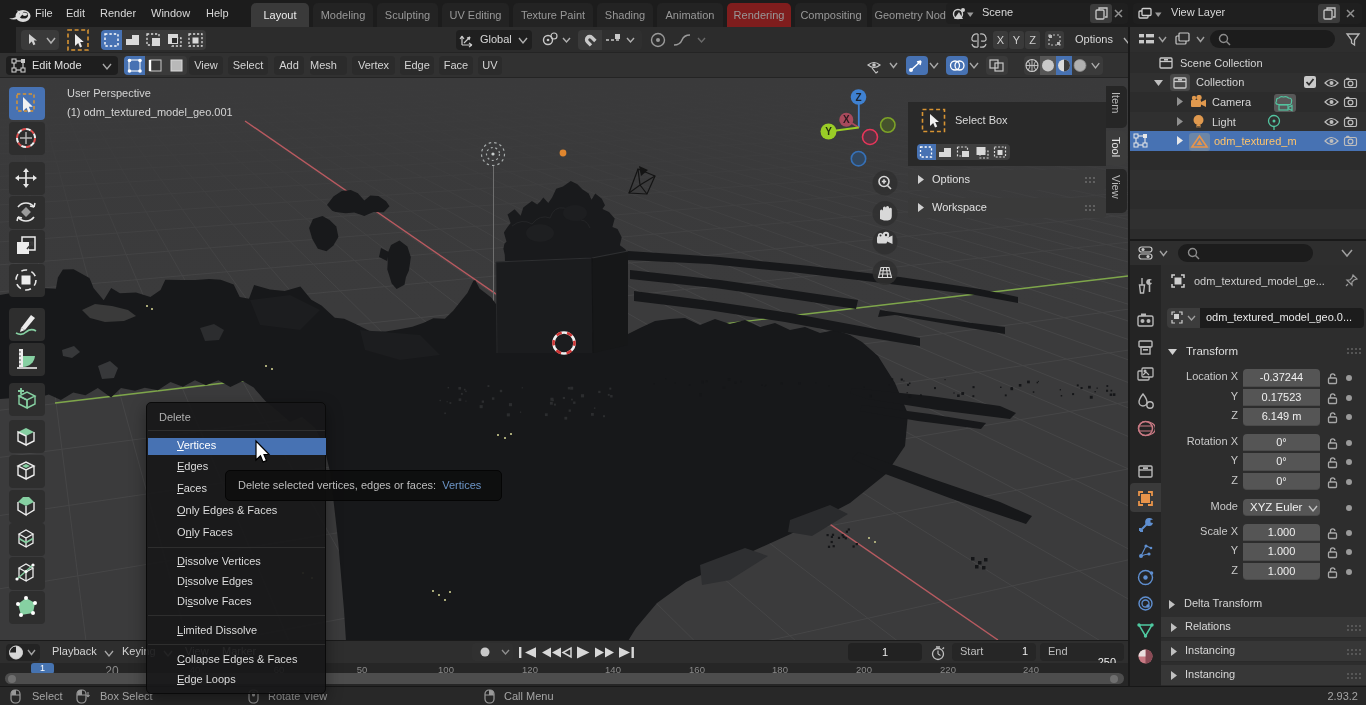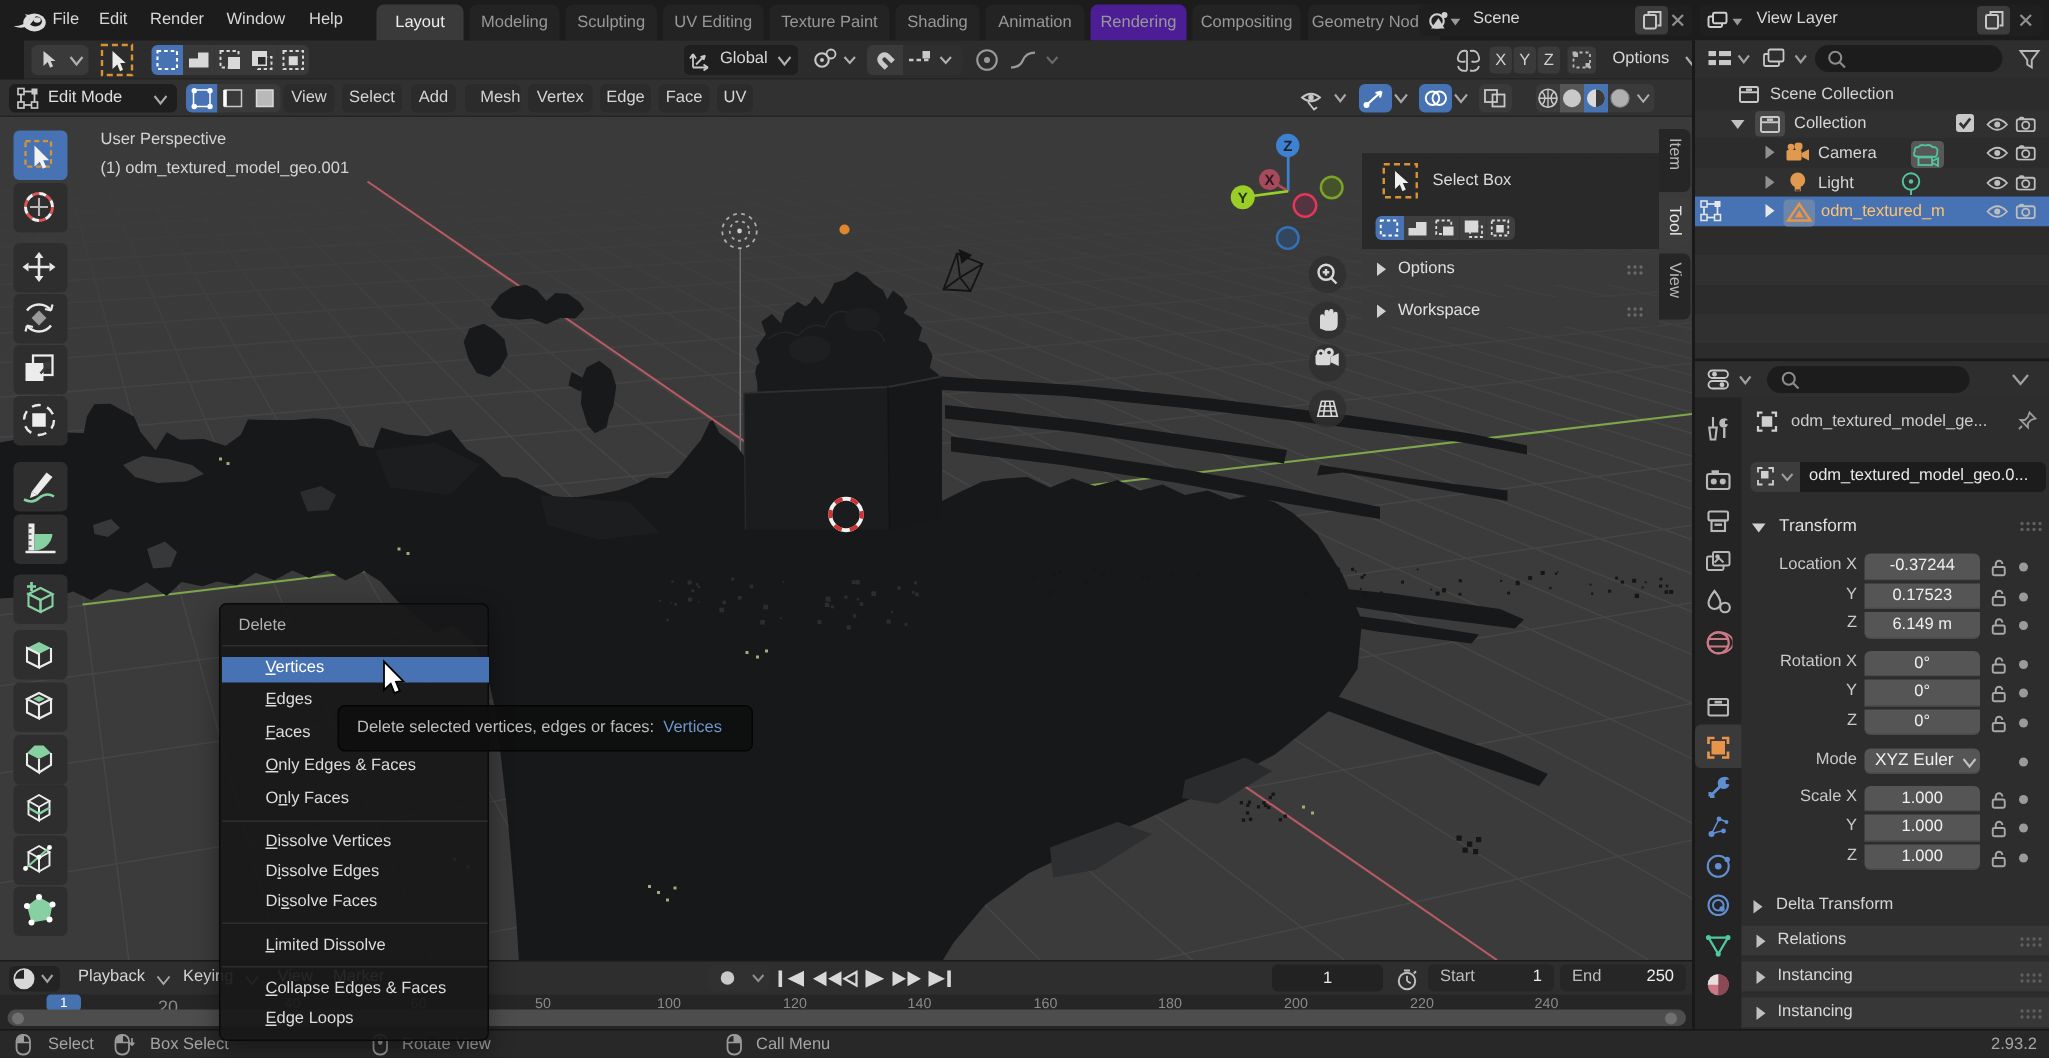--- a/index.html
+++ b/index.html
@@ -23,21 +23,21 @@
  <div class="abs txt" style="left:100px;top:7px">Render</div>
  <div class="abs txt" style="left:151px;top:7px">Window</div>
  <div class="abs txt" style="left:206px;top:7px">Help</div>
  <div class="abs" style="left:251px;top:3px;width:58px;height:24px;background:#3a3a3a;border-radius:5px 5px 0 0;color:#ececec;font-size:11px;text-align:center;line-height:24px">Layout</div>
       <div class="abs" style="left:313px;top:3px;width:60px;height:24px;background:#232323;border-radius:5px 5px 0 0;color:#989898;font-size:11px;text-align:center;line-height:24px;overflow:hidden">Modeling</div>
       <div class="abs" style="left:377px;top:3px;width:61px;height:24px;background:#232323;border-radius:5px 5px 0 0;color:#989898;font-size:11px;text-align:center;line-height:24px;overflow:hidden">Sculpting</div>
       <div class="abs" style="left:442px;top:3px;width:67px;height:24px;background:#232323;border-radius:5px 5px 0 0;color:#989898;font-size:11px;text-align:center;line-height:24px;overflow:hidden">UV Editing</div>
       <div class="abs" style="left:513px;top:3px;width:80px;height:24px;background:#232323;border-radius:5px 5px 0 0;color:#989898;font-size:11px;text-align:center;line-height:24px;overflow:hidden">Texture Paint</div>
       <div class="abs" style="left:597px;top:3px;width:56px;height:24px;background:#232323;border-radius:5px 5px 0 0;color:#989898;font-size:11px;text-align:center;line-height:24px;overflow:hidden">Shading</div>
       <div class="abs" style="left:657px;top:3px;width:66px;height:24px;background:#232323;border-radius:5px 5px 0 0;color:#989898;font-size:11px;text-align:center;line-height:24px;overflow:hidden">Animation</div>
-      <div class="abs" style="left:727px;top:3px;width:64px;height:24px;background:#4c1d95;border-radius:5px 5px 0 0;color:#989898;font-size:11px;text-align:center;line-height:24px;overflow:hidden">Rendering</div>
+      <div class="abs" style="left:727px;top:3px;width:64px;height:24px;background:#7f1d1d;border-radius:5px 5px 0 0;color:#989898;font-size:11px;text-align:center;line-height:24px;overflow:hidden">Rendering</div>
       <div class="abs" style="left:795px;top:3px;width:72px;height:24px;background:#232323;border-radius:5px 5px 0 0;color:#989898;font-size:11px;text-align:center;line-height:24px;overflow:hidden">Compositing</div>
       <div class="abs" style="left:872px;top:3px;width:88px;height:24px;background:#232323;border-radius:5px 5px 0 0;color:#989898;font-size:11px;text-align:center;line-height:24px;overflow:hidden">Geometry Nodes</div>
  <div class="abs" style="left:946px;top:3px;width:182px;height:21px;background:#1f1f1f;border-radius:4px">
    <svg class="abs" style="left:4px;top:3px" width="26" height="15" viewBox="0 0 26 15">
      <circle cx="8" cy="8" r="4.5" fill="none" stroke="#cfcfcf" stroke-width="1.4"></circle>
      <path d="M4,13 L9,6 L13,13 Z" fill="#cfcfcf"></path>
           <circle cx="13" cy="4" r="2" fill="#cfcfcf"></circle>
      <path d="M17,6.5 h6.5 l-3.25,4.5 z" fill="#9a9a9a"></path>
    </svg>
    <span class="abs txt" style="left:36px;top:3px">Scene</span>
@@ -199,21 +199,21 @@
         </svg>
       </div>
       <div class="abs" style="left:166px;top:3px;width:21px;height:19px;background:#3a3a3a;border-radius:0 4px 4px 0">
         <svg width="21" height="19" viewBox="0 0 19 19">
           <rect x="4" y="4" width="11" height="11" fill="#b9b9b9" stroke="#d9d9d9" stroke-width="1"></rect>
         </svg>
       </div>
       <div class="abs" style="left:189px;top:3px;width:34px;height:19px;background:#2b2b2b;border-radius:4px;color:#d5d5d5;font-size:11px;text-align:center;line-height:19px">View</div>
       <div class="abs" style="left:228px;top:3px;width:40px;height:19px;background:#2b2b2b;border-radius:4px;color:#d5d5d5;font-size:11px;text-align:center;line-height:19px">Select</div>
       <div class="abs" style="left:274px;top:3px;width:30px;height:19px;background:#2b2b2b;border-radius:4px;color:#d5d5d5;font-size:11px;text-align:center;line-height:19px">Add</div>
-      <div class="abs" style="left:310px;top:3px;width:37px;height:19px;background:#2b2b2b;border-radius:4px;color:#d5d5d5;font-size:11px;text-align:right;line-height:19px">Mesh</div>
+      <div class="abs" style="left:310px;top:3px;width:37px;height:19px;background:#2b2b2b;border-radius:4px;color:#d5d5d5;font-size:11px;text-align:left;line-height:19px">Mesh</div>
       <div class="abs" style="left:352px;top:3px;width:43px;height:19px;background:#2b2b2b;border-radius:4px;color:#d5d5d5;font-size:11px;text-align:center;line-height:19px">Vertex</div>
       <div class="abs" style="left:400px;top:3px;width:34px;height:19px;background:#2b2b2b;border-radius:4px;color:#d5d5d5;font-size:11px;text-align:center;line-height:19px">Edge</div>
       <div class="abs" style="left:439px;top:3px;width:34px;height:19px;background:#2b2b2b;border-radius:4px;color:#d5d5d5;font-size:11px;text-align:center;line-height:19px">Face</div>
       <div class="abs" style="left:478px;top:3px;width:24px;height:19px;background:#2b2b2b;border-radius:4px;color:#d5d5d5;font-size:11px;text-align:center;line-height:19px">UV</div>
       <svg class="abs" style="left:866px;top:5px" width="36" height="16" viewBox="0 0 36 16">
       <path d="M2,7 Q8,2 14,7 Q8,12 2,7 Z" fill="none" stroke="#c8c8c8" stroke-width="1.2"></path>
       <circle cx="8" cy="7" r="1.8" fill="#c8c8c8"></circle>
       <path d="M6,10 l4,5 2,-1.5" stroke="#c8c8c8" stroke-width="1.2" fill="none"></path>
       <path d="M24,5 l3.5,4.5 3.5,-4.5" stroke="#a8a8a8" stroke-width="1.4" fill="none"></path>
     </svg>
@@ -1310,21 +1310,21 @@
       <circle cx="8" cy="9" r="5.5" fill="none" stroke="#c0c0c0" stroke-width="1.3"></circle>
         <path d="M8,9 V5.5 M8,9 l2.5,1.5" stroke="#c0c0c0" stroke-width="1.2"></path>
         <path d="M6,2 h4 M12.5,4 l1.5,-1.5" stroke="#c0c0c0" stroke-width="1.3"></path>
       </svg>
       <div class="abs" style="left:952px;top:2px;width:84px;height:18px;background:#262626;border-radius:4px">
       <span class="abs" style="left:8px;top:2px;color:#bdbdbd;font-size:11px">Start</span>
       <span class="abs" style="right:8px;top:2px;color:#ececec;font-size:11px">1</span>
       </div>
       <div class="abs" style="left:1040px;top:2px;width:84px;height:18px;background:#262626;border-radius:4px">
       <span class="abs" style="left:8px;top:2px;color:#bdbdbd;font-size:11px">End</span>
-      <span class="abs" style="right:8px;top:2px;color:#ececec;font-size:11px">250</span>
+      <span class="abs" style="right:8px;top:13px;color:#ececec;font-size:11px">250</span>
       </div>
       <div class="abs" style="left:0;top:22px;width:1128px;height:23px;background:#262626"></div>
       <div class="abs" style="left:97px;top:23px;width:30px;text-align:center;color:#8a8a8a;font-size:12px">20</div>
       <div class="abs" style="left:180px;top:23px;width:30px;text-align:center;color:#8a8a8a;font-size:9.5px">40</div>
       <div class="abs" style="left:264px;top:23px;width:30px;text-align:center;color:#8a8a8a;font-size:9.5px">60</div>
       <div class="abs" style="left:347px;top:23px;width:30px;text-align:center;color:#8a8a8a;font-size:9.5px">50</div>
       <div class="abs" style="left:431px;top:23px;width:30px;text-align:center;color:#8a8a8a;font-size:9.5px">100</div>
       <div class="abs" style="left:515px;top:23px;width:30px;text-align:center;color:#8a8a8a;font-size:9.5px">120</div>
       <div class="abs" style="left:598px;top:23px;width:30px;text-align:center;color:#8a8a8a;font-size:9.5px">140</div>
       <div class="abs" style="left:682px;top:23px;width:30px;text-align:center;color:#8a8a8a;font-size:9.5px">160</div>

